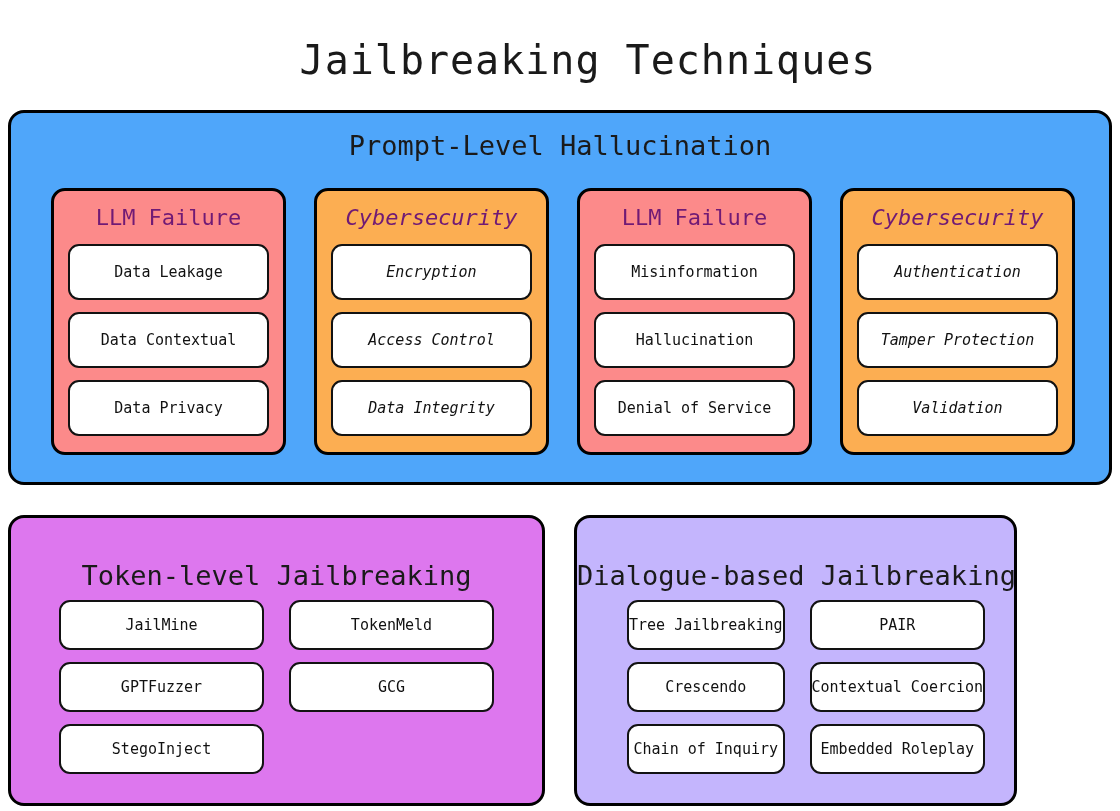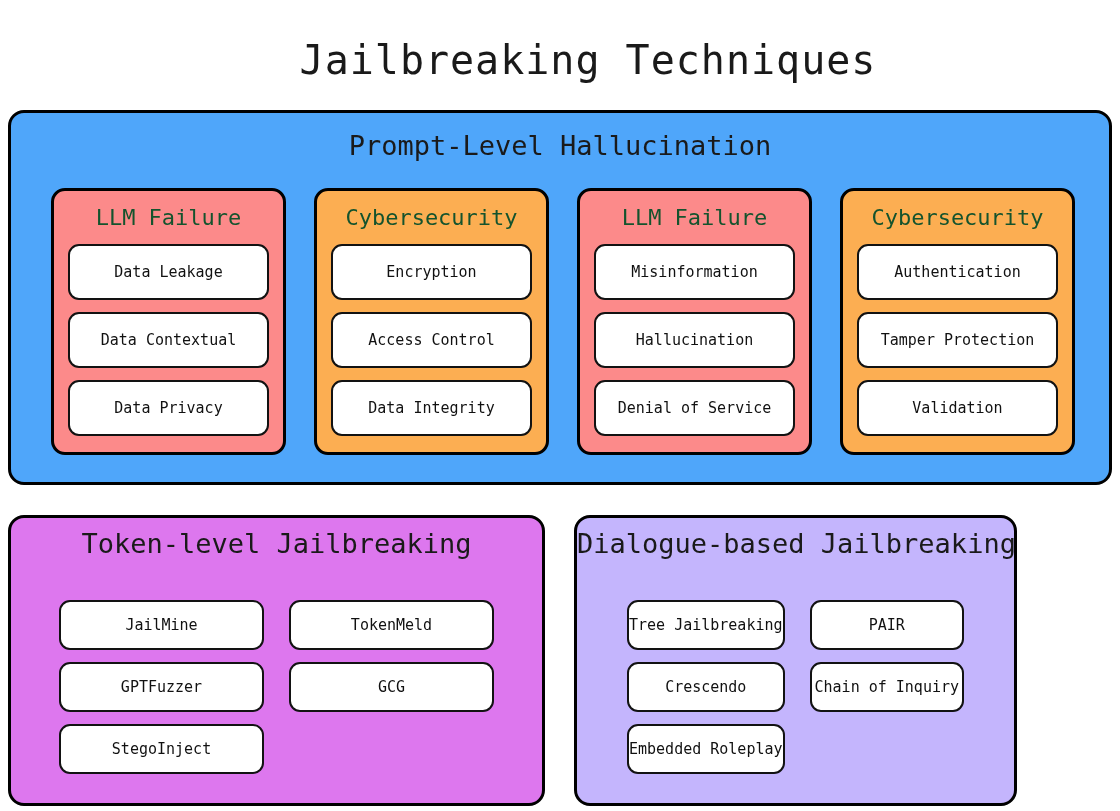--- a/index.html
+++ b/index.html
@@ -65,46 +65,46 @@
   }
   #panel-dialogue {
     left: 574px;
     top: 515px;
     width: 443px;
     height: 291px;
     background: #c4b5fd;
   }
   #panel-token .panel-title,
   #panel-dialogue .panel-title {
-    margin-top: 10px;
+    margin-top: 42px;
   }
 
   
   #prompt-groups {
     position: absolute;
     left: 40px;
     top: 75px;
     width: 1024px;
     display: flex;
     justify-content: space-between;
   }
   .group-card {
     width: 235px;
     border: 3px solid #000000;
     border-radius: 14px;
     box-sizing: border-box;
     padding: 10px 14px 16px 14px;
   }
   .group-card.tone-red    { background: #FC8A8A; }
-  .group-card.tone-orange { background: #FCAE52; }
+  .group-card.tone-orange { background: #FCAE52; font-style: italic; }
 
   .group-title {
     text-align: center;
     font-size: 22px;
-    color: #14532d;
+    color: #701a75;
     margin: 4px 0 14px 0;
     white-space: nowrap;
   }
 
   .chip {
     background: #ffffff;
     border: 2.5px solid #121212;
     border-radius: 11px;
     height: 56px;
     display: flex;
@@ -195,16 +195,17 @@
 </section>
 
 <section class="panel" id="panel-dialogue">
 
   <div class="panel-title">Dialogue-based Jailbreaking</div>
 
   <div class="chip-grid">
     <div class="chip">Tree Jailbreaking</div>
     <div class="chip">PAIR</div>
     <div class="chip">Crescendo</div>
+    <div class="chip">Contextual Coercion</div>
     <div class="chip">Chain of Inquiry</div>
     <div class="chip">Embedded Roleplay</div>
   </div>
 </section>
 
 </body></html>

